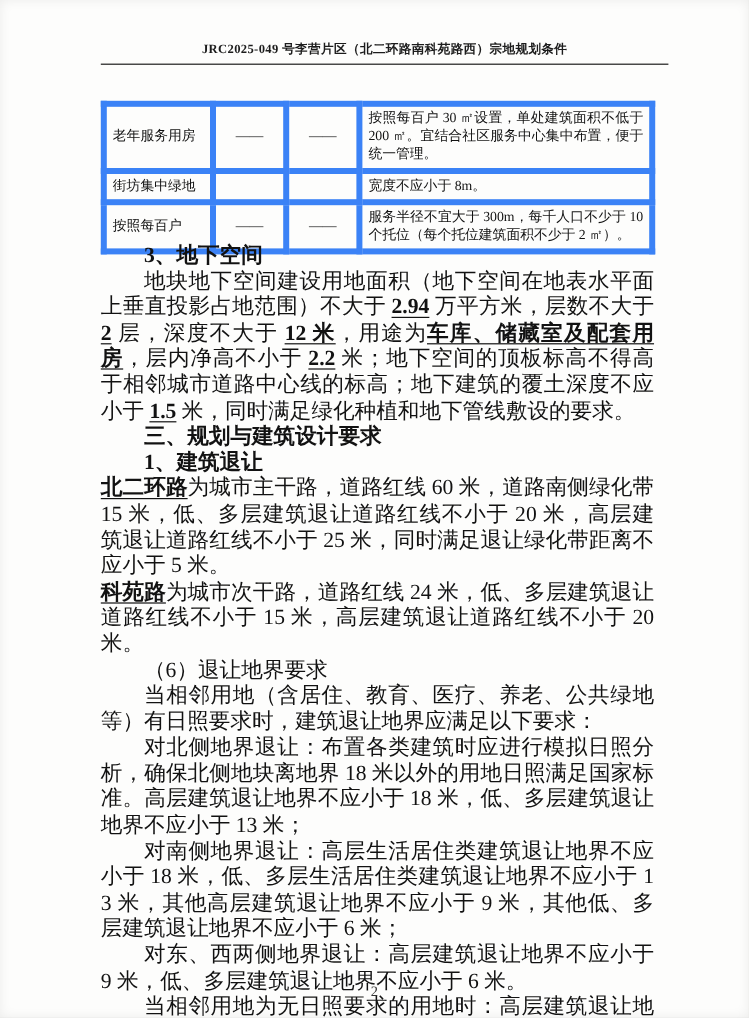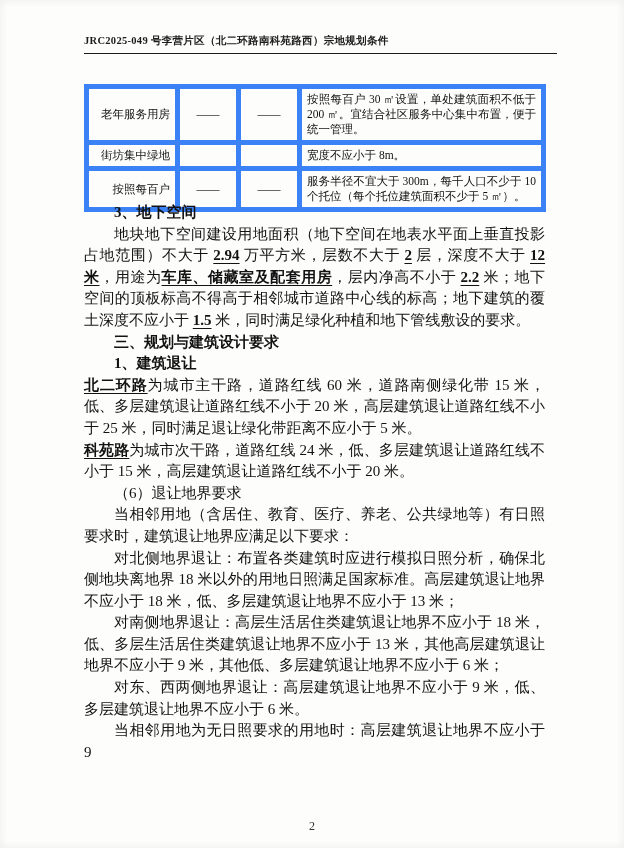--- a/index.html
+++ b/index.html
@@ -13,21 +13,21 @@
     position:relative;
     width:624px;height:848px;
     background:#fdfdfc;
     box-shadow:inset 0 0 10px rgba(0,0,0,0.07);
     overflow:hidden;
   }
   
   .header{
     position:absolute;
     top:34px;left:84px;right:67px;
-    text-align:left;
+    text-align:center;
     font-size:10.5px;
     font-weight:bold;
     letter-spacing:0.3px;
     border-bottom:1.5px solid #1c1c1c;
     padding-bottom:5px;
     color:#1c1c1c;
   }
   
   table.spec-table{
     position:absolute;
@@ -38,31 +38,31 @@
     font-size:11.5px;
     line-height:15px;
     color:#111;
   }
   table.spec-table td{
     border:5px solid #3b82f6;
     padding:3px 5px;
     vertical-align:middle;
     word-break:break-all;
   }
-  td.label-cell{width:76px;text-align:right;}
+  td.label-cell{width:76px;text-align:left;}
   td.dash-cell{width:46px;text-align:center;}
   td.desc-cell{text-align:left;text-align:justify;}
   
   .content{
     position:absolute;
     top:202px;left:84px;right:79px;
   }
   .para{
     margin:0;
-    font-size:15px;
+    font-size:18px;
     line-height:21.6px;
     text-align:justify;
     word-break:break-all;
     color:#121212;
   }
   .para.indent{text-indent:2em;}
   .para.bold{font-weight:bold;}
   .u{
     text-decoration:underline;
     text-underline-offset:3px;
@@ -97,21 +97,21 @@
         <tr>
           <td class="label-cell">街坊集中绿地</td>
           <td class="dash-cell"></td>
           <td class="dash-cell"></td>
           <td class="desc-cell">宽度不应小于 8m。</td>
         </tr>
         <tr>
           <td class="label-cell">按照每百户</td>
           <td class="dash-cell">——</td>
           <td class="dash-cell">——</td>
-          <td class="desc-cell">服务半径不宜大于 300m，每千人口不少于 10 个托位（每个托位建筑面积不少于 5 ㎡）。</td>
+          <td class="desc-cell">服务半径不宜大于 300m，每千人口不少于 10 个托位（每个托位建筑面积不少于 2 ㎡）。</td>
         </tr>
       </tbody>
   </table>
 
   <div class="content">
       <p class="para bold indent"><span>3、地下空间</span></p>
       <p class="para indent"><span>地块地下空间建设用地面积（地下空间在地表水平面上垂直投影占地范围）不大于 </span><span class="u">2.94</span><span> 万平方米，层数不大于 </span><span class="u">2</span><span> 层，深度不大于 </span><span class="u">12 米</span><span>，用途为</span><span class="u">车库、储藏室及配套用房</span><span>，层内净高不小于 </span><span class="u">2.2</span><span> 米；地下空间的顶板标高不得高于相邻城市道路中心线的标高；地下建筑的覆土深度不应小于 </span><span class="u">1.5</span><span> 米，同时满足绿化种植和地下管线敷设的要求。</span></p>
       <p class="para bold indent"><span>三、规划与建筑设计要求</span></p>
       <p class="para bold indent"><span>1、建筑退让</span></p>
       <p class="para"><span class="u">北二环路</span><span>为城市主干路，道路红线 60 米，道路南侧绿化带 15 米，低、多层建筑退让道路红线不小于 20 米，高层建筑退让道路红线不小于 25 米，同时满足退让绿化带距离不应小于 5 米。</span></p>

